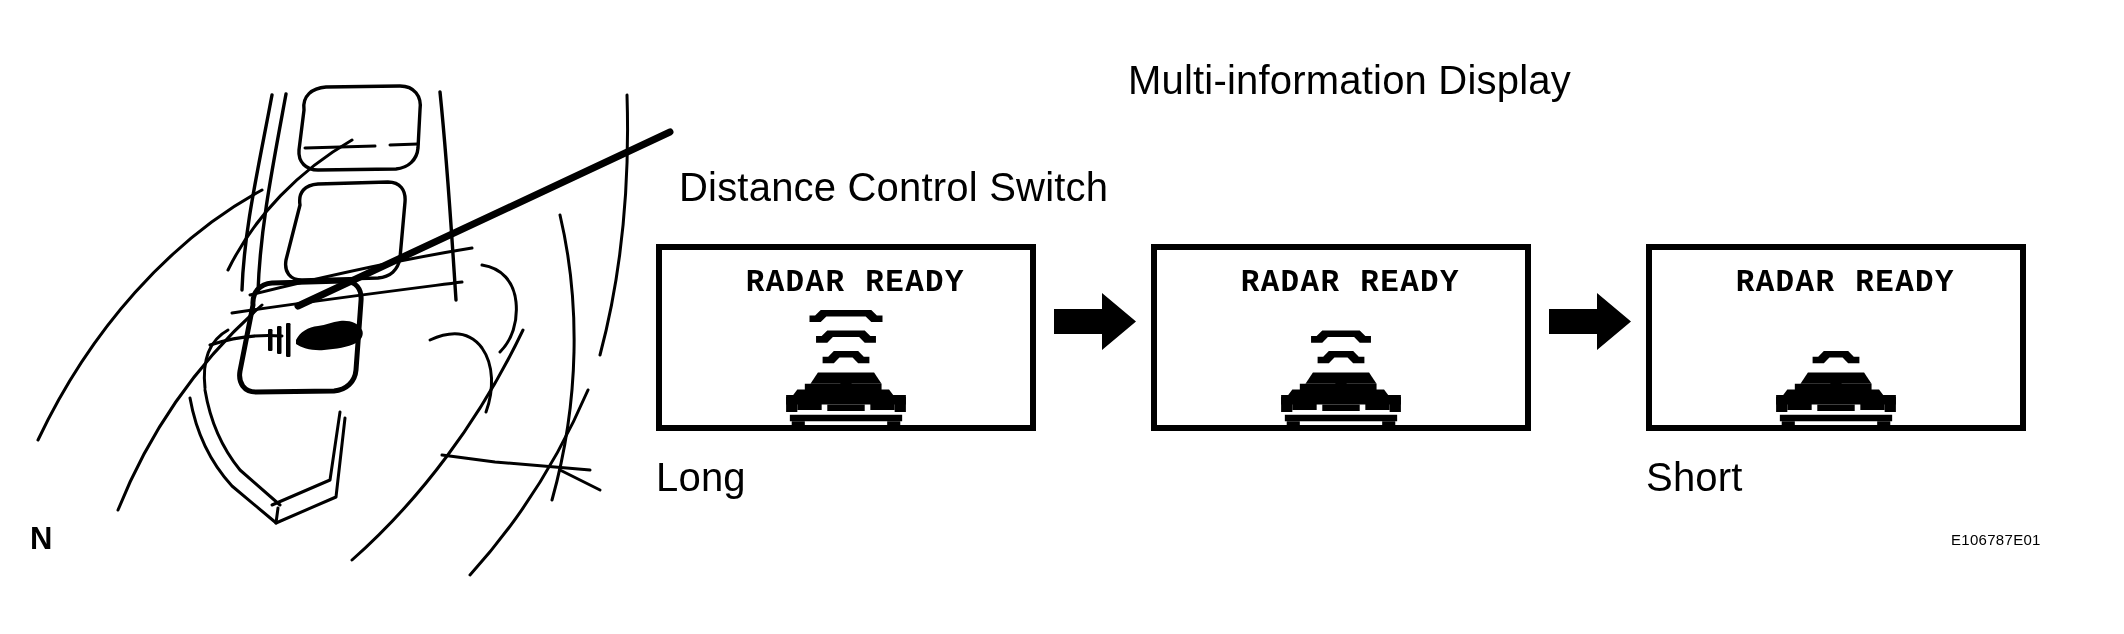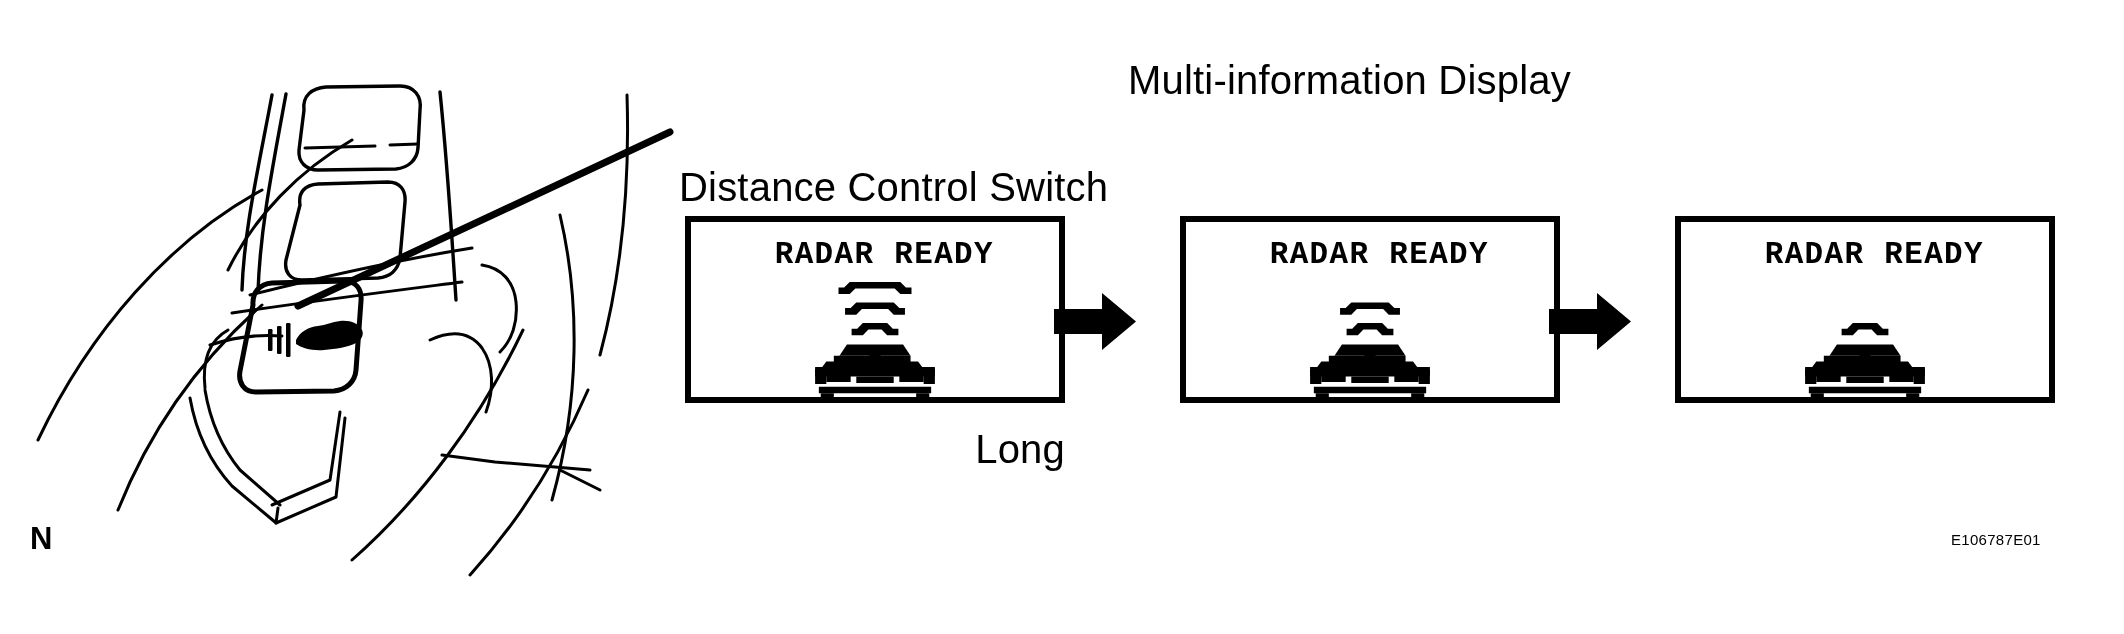--- a/index.html
+++ b/index.html
@@ -68,22 +68,21 @@
     left: 240px;
     top: 120px;
     width: 460px;
     height: 200px;
     pointer-events: none;
   }
 
   
   .panel-group {
     position: absolute;
-    top: 216px;
-    margin-left: 29px;
+    top: 244px;
   }
   #group-long   { left: 656px; }
   #group-middle { left: 1151px; }
   #group-short  { left: 1646px; }
 
   .mid-panel {
     position: relative;
     width: 380px;
     height: 187px;
     border: 6px solid #000;
@@ -92,21 +91,21 @@
   }
   .mid-screen {
     position: absolute;
     left: 0;
     top: 0;
     width: 100%;
     height: 100%;
   }
   .panel-caption {
     margin-top: 24px;
-    text-align: right;
+    text-align: left;
     font-size: 40px;
     color: #000;
     letter-spacing: 0.2px;
   }
 
   
   .step-arrow {
     position: absolute;
     top: 293px;
     width: 82px;
@@ -258,19 +257,20 @@
           <path d="M 184 140 h 12 v 7 h -12 Z"></path>
           <path d="M 126 155 h 128 v 10 h -128 Z"></path>
           <path d="M 126 157 h 12 v 16 h -12 Z M 242 157 h 12 v 16 h -12 Z"></path>
           <path d="M 138 163 h 26 v 8 h -26 Z M 216 163 h 26 v 8 h -26 Z"></path>
           <path d="M 170 165 h 40 v 7 h -40 Z"></path>
           <path d="M 130 176 h 120 v 7 h -120 Z"></path>
           <path d="M 132 183 h 14 v 8 h -14 Z M 234 183 h 14 v 8 h -14 Z"></path>
         </g>
       </svg>
     </div>
+    <div class="panel-caption">Short</div>
   </div>
 
   <div class="label" id="corner-mark">N</div>
 
   <div class="label" id="ref-code">E106787E01</div>
 
 </div>
 
 </body></html>

